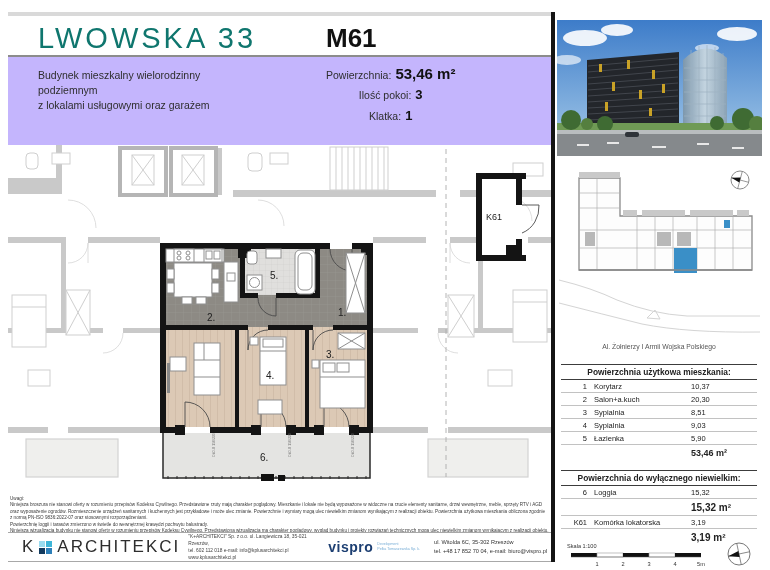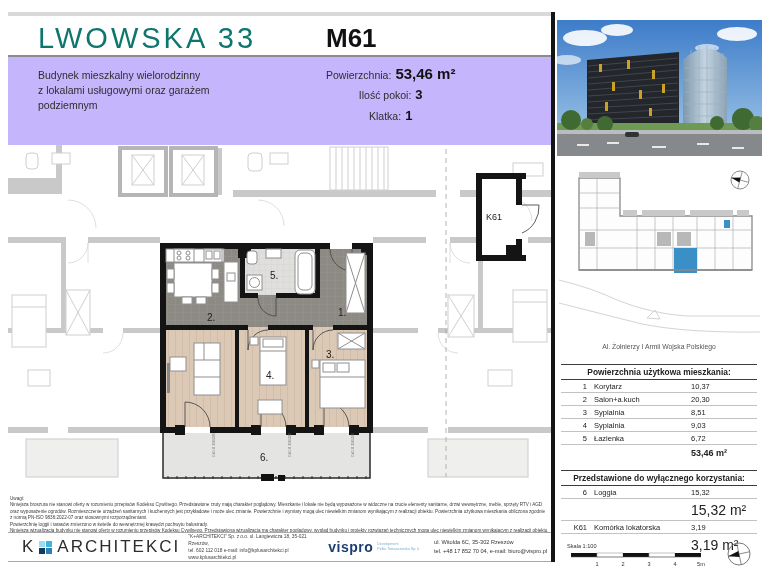--- a/index.html
+++ b/index.html
@@ -52,39 +52,39 @@
              border-top:1.5px solid #3c3c3c;border-bottom:1.5px solid #3c3c3c;}
   .tbl-row{display:flex;padding:1.5px 0;border-bottom:1px solid #c2c2c2;}
   .tbl-row .no{width:26px;text-align:right;}
   .tbl-row .nm{flex:1;margin-left:7px;}
   .tbl-row .val{width:66px;text-align:left;}
   .tbl-total{display:flex;padding:3px 0;}
   .tbl-total .sp{width:33px;}.tbl-total .sp2{flex:1;}
   .tbl-total .tval{width:66px;font-weight:bold;font-size:9px;}
   .tbl-sub{display:flex;padding:2.5px 0;border-bottom:1px solid #c2c2c2;}
   .tbl-sub .sp{width:33px;}.tbl-sub .sp2{flex:1;}
-  .tbl-sub .tval{width:66px;font-weight:normal;font-size:14px;}
+  .tbl-sub .tval{width:66px;font-weight:bold;font-size:10px;}
   .tbl-sub.last{border-bottom:none;}
   .scalewrap{position:absolute;left:4px;top:520px;width:196px;height:30px;}
   .scaletxt{font-size:5.6px;fill:#333;font-family:"Liberation Sans",sans-serif;}
 </style>
 </head>
 <body>
 
 <div class="page">
 
   <div class="titlebar">
     <div class="project-title">LWOWSKA 33</div>
     <div class="unit-code">M61</div>
   </div>
   <div class="infobar">
     <div class="descr">
       <div>Budynek mieszkalny wielorodzinny</div>
+      <div>podziemnym</div>
       <div>z lokalami usługowymi oraz garażem</div>
-      <div>podziemnym</div>
     </div>
     <div class="specs">
       <div class="spec-row"><span>Powierzchnia:</span><span class="spec-val big">53,46 m²</span></div>
       <div class="spec-row"><span>Ilość pokoi:</span><span class="spec-val">3</span></div>
       <div class="spec-row"><span>Klatka:</span><span class="spec-val">1</span></div>
     </div>
   </div>
 
   <div class="plan-area">
   <svg viewBox="0 0 543 350" width="543" height="350">
@@ -490,31 +490,31 @@
           <span class="val">8,51</span>
         </div>
       <div class="tbl-row">
           <span class="no">4</span>
           <span class="nm">Sypialnia</span>
           <span class="val">9,03</span>
         </div>
       <div class="tbl-row">
           <span class="no">5</span>
           <span class="nm">Łazienka</span>
-          <span class="val">6,72</span>
+          <span class="val">5,90</span>
         </div>
       <div class="tbl-total">
           <span class="sp"></span>
           <span class="sp2"></span>
           <span class="tval">53,46 m²</span>
         </div>
     </div>
 
     <div class="tbl tbl2">
-      <div class="tbl-title">Przedstawione do wyłącznego korzystania:</div>
+      <div class="tbl-title">Powierzchnia do wyłącznego niewielkim:</div>
       <div class="tbl-row">
           <span class="no">6</span>
           <span class="nm">Loggia</span>
           <span class="val">15,32</span>
         </div>
       <div class="tbl-sub">
           <span class="sp"></span>
           <span class="sp2"></span>
           <span class="tval">15,32 m²</span>
         </div>

